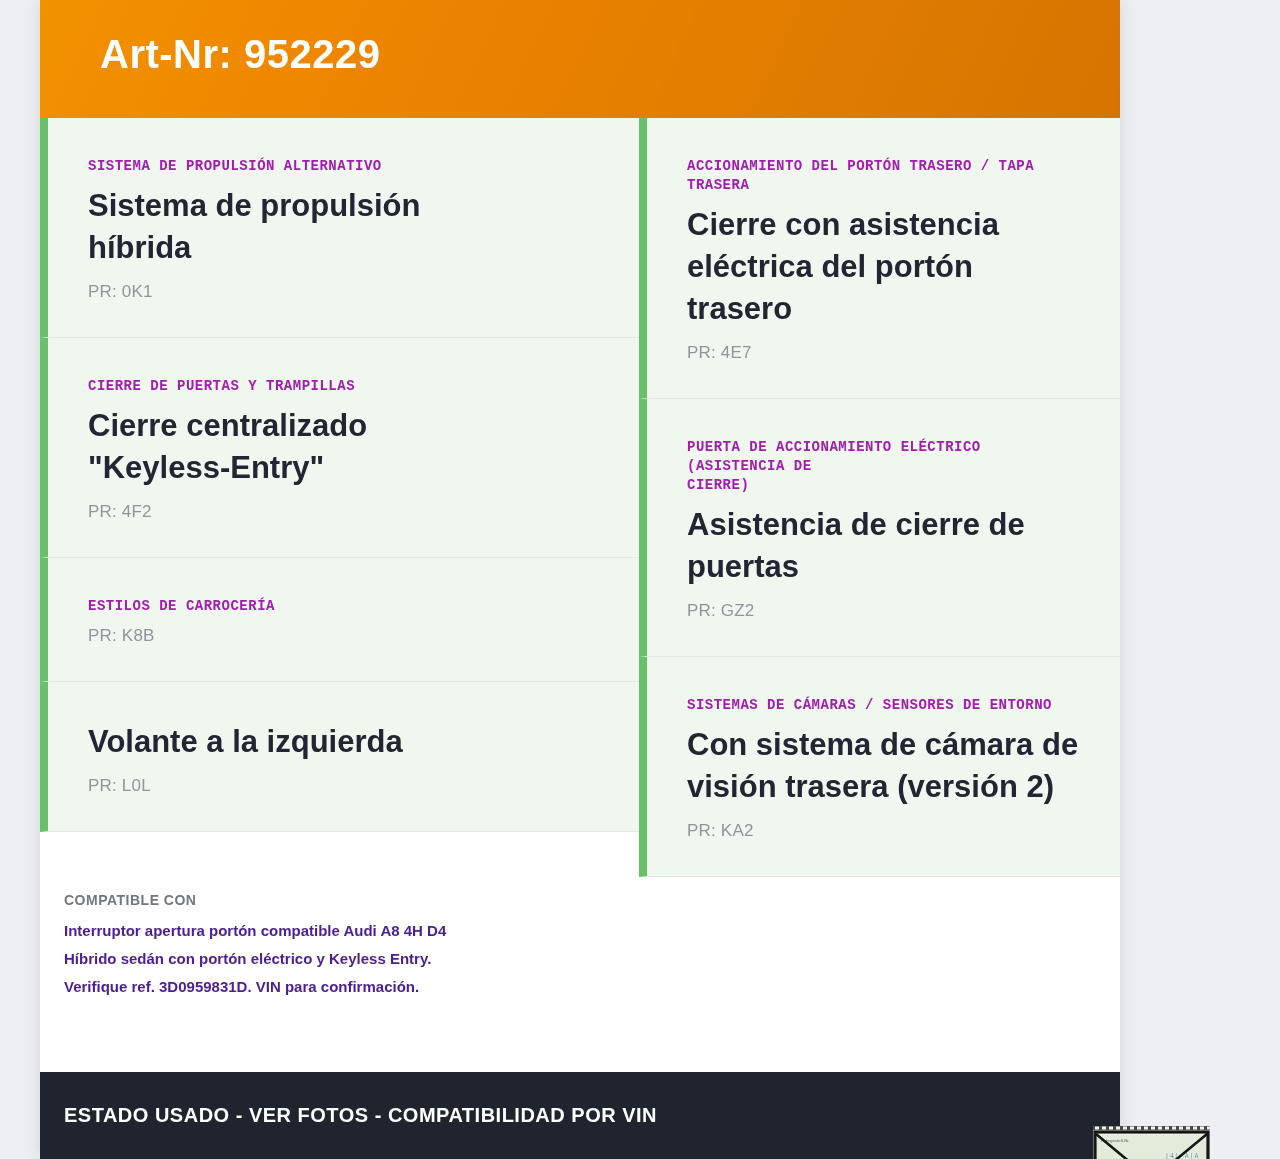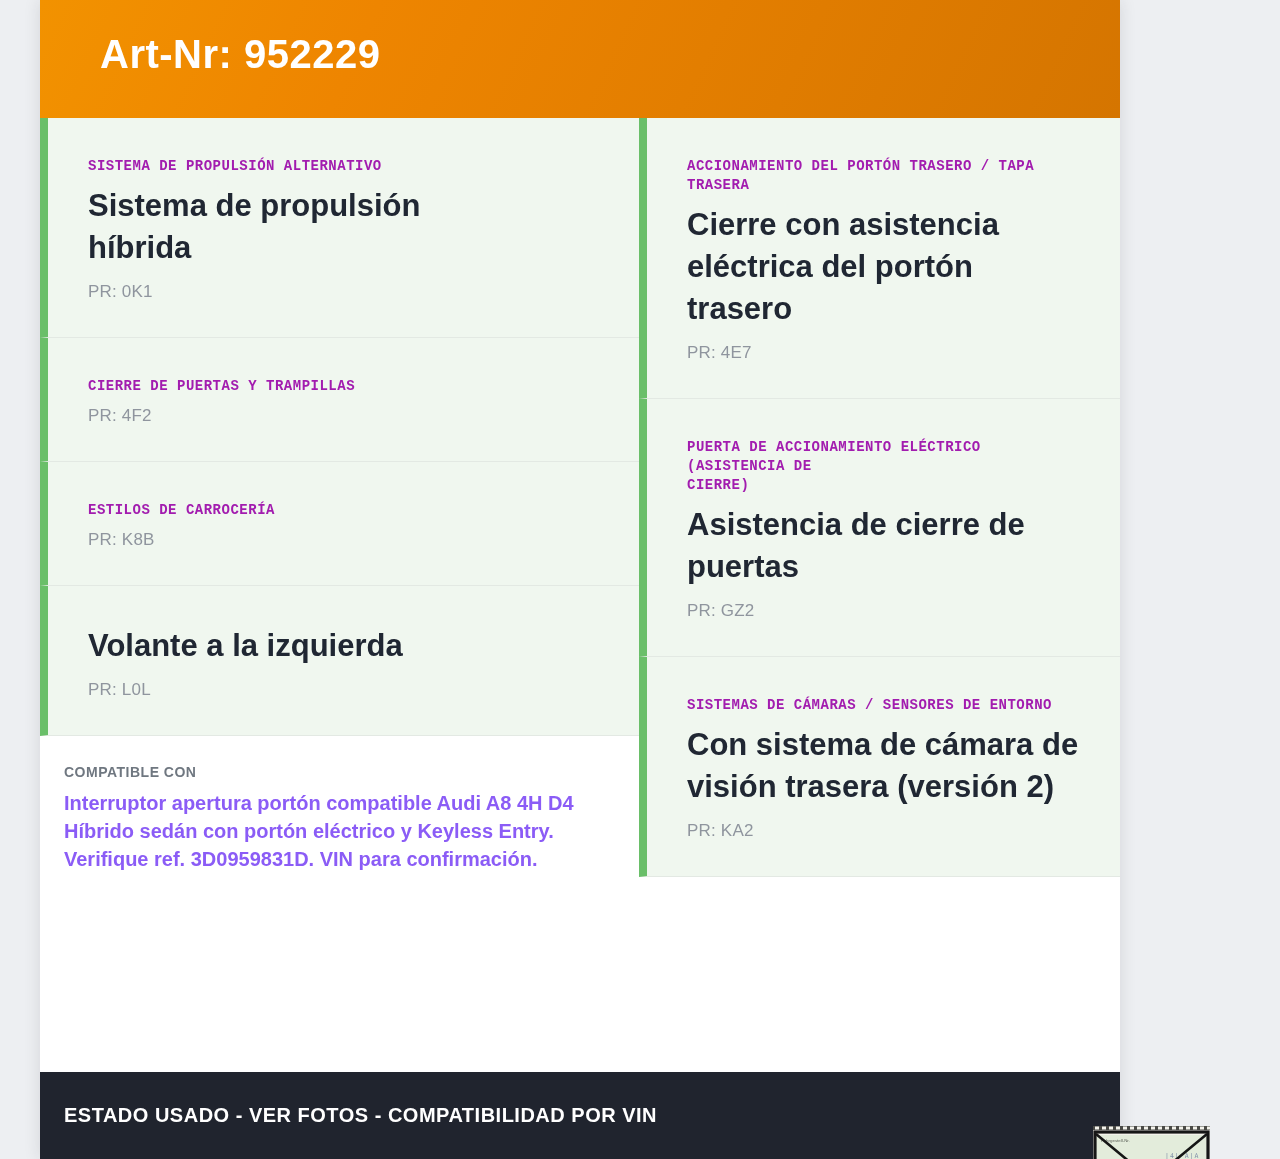--- a/index.html
+++ b/index.html
@@ -44,28 +44,28 @@
   }
   .card-title{
     color:#202733;font-size:31px;font-weight:700;line-height:42px;
     margin:0 0 12px 0;white-space:pre-line;
   }
   .card-pr{
     color:#8f959e;font-size:17px;font-weight:400;line-height:22px;letter-spacing:.2px;
   }
   
   .compat{
-    background:#ffffff;padding:27px 40px 12px 24px;
+    background:#ffffff;padding:27px 40px 12px 24px;margin-top:32px;
   }
   .compat-label{
     color:#6f7780;font-size:14px;font-weight:700;letter-spacing:.5px;
     line-height:19px;margin:0 0 7px 0;
   }
   .compat-text{
-    color:#8b5cf6;font-size:20px;font-weight:700;line-height:28px;
+    color:#4c1d95;font-size:15px;font-weight:700;line-height:28px;
     white-space:pre-line;margin:0;
   }
   
   .footer{
     flex:0 0 87px;height:87px;background:#20242e;
     display:flex;align-items:center;padding-left:24px;box-sizing:border-box;
   }
   .footer-text{
     color:#ffffff;font-size:20px;font-weight:700;letter-spacing:.5px;
   }
@@ -91,20 +91,22 @@
 
   <div class="card">
     <div class="card-category">SISTEMA DE PROPULSIÓN ALTERNATIVO</div>
     <div class="card-title">Sistema de propulsión
 híbrida</div>
     <div class="card-pr">PR: 0K1</div>
   </div>
 
   <div class="card">
     <div class="card-category">CIERRE DE PUERTAS Y TRAMPILLAS</div>
+    <div class="card-title">Cierre centralizado
+"Keyless-Entry"</div>
     <div class="card-pr">PR: 4F2</div>
   </div>
 
   <div class="card">
     <div class="card-category">ESTILOS DE CARROCERÍA</div>
     <div class="card-pr">PR: K8B</div>
   </div>
 
   <div class="card">
     <div class="card-title">Volante a la izquierda</div>

